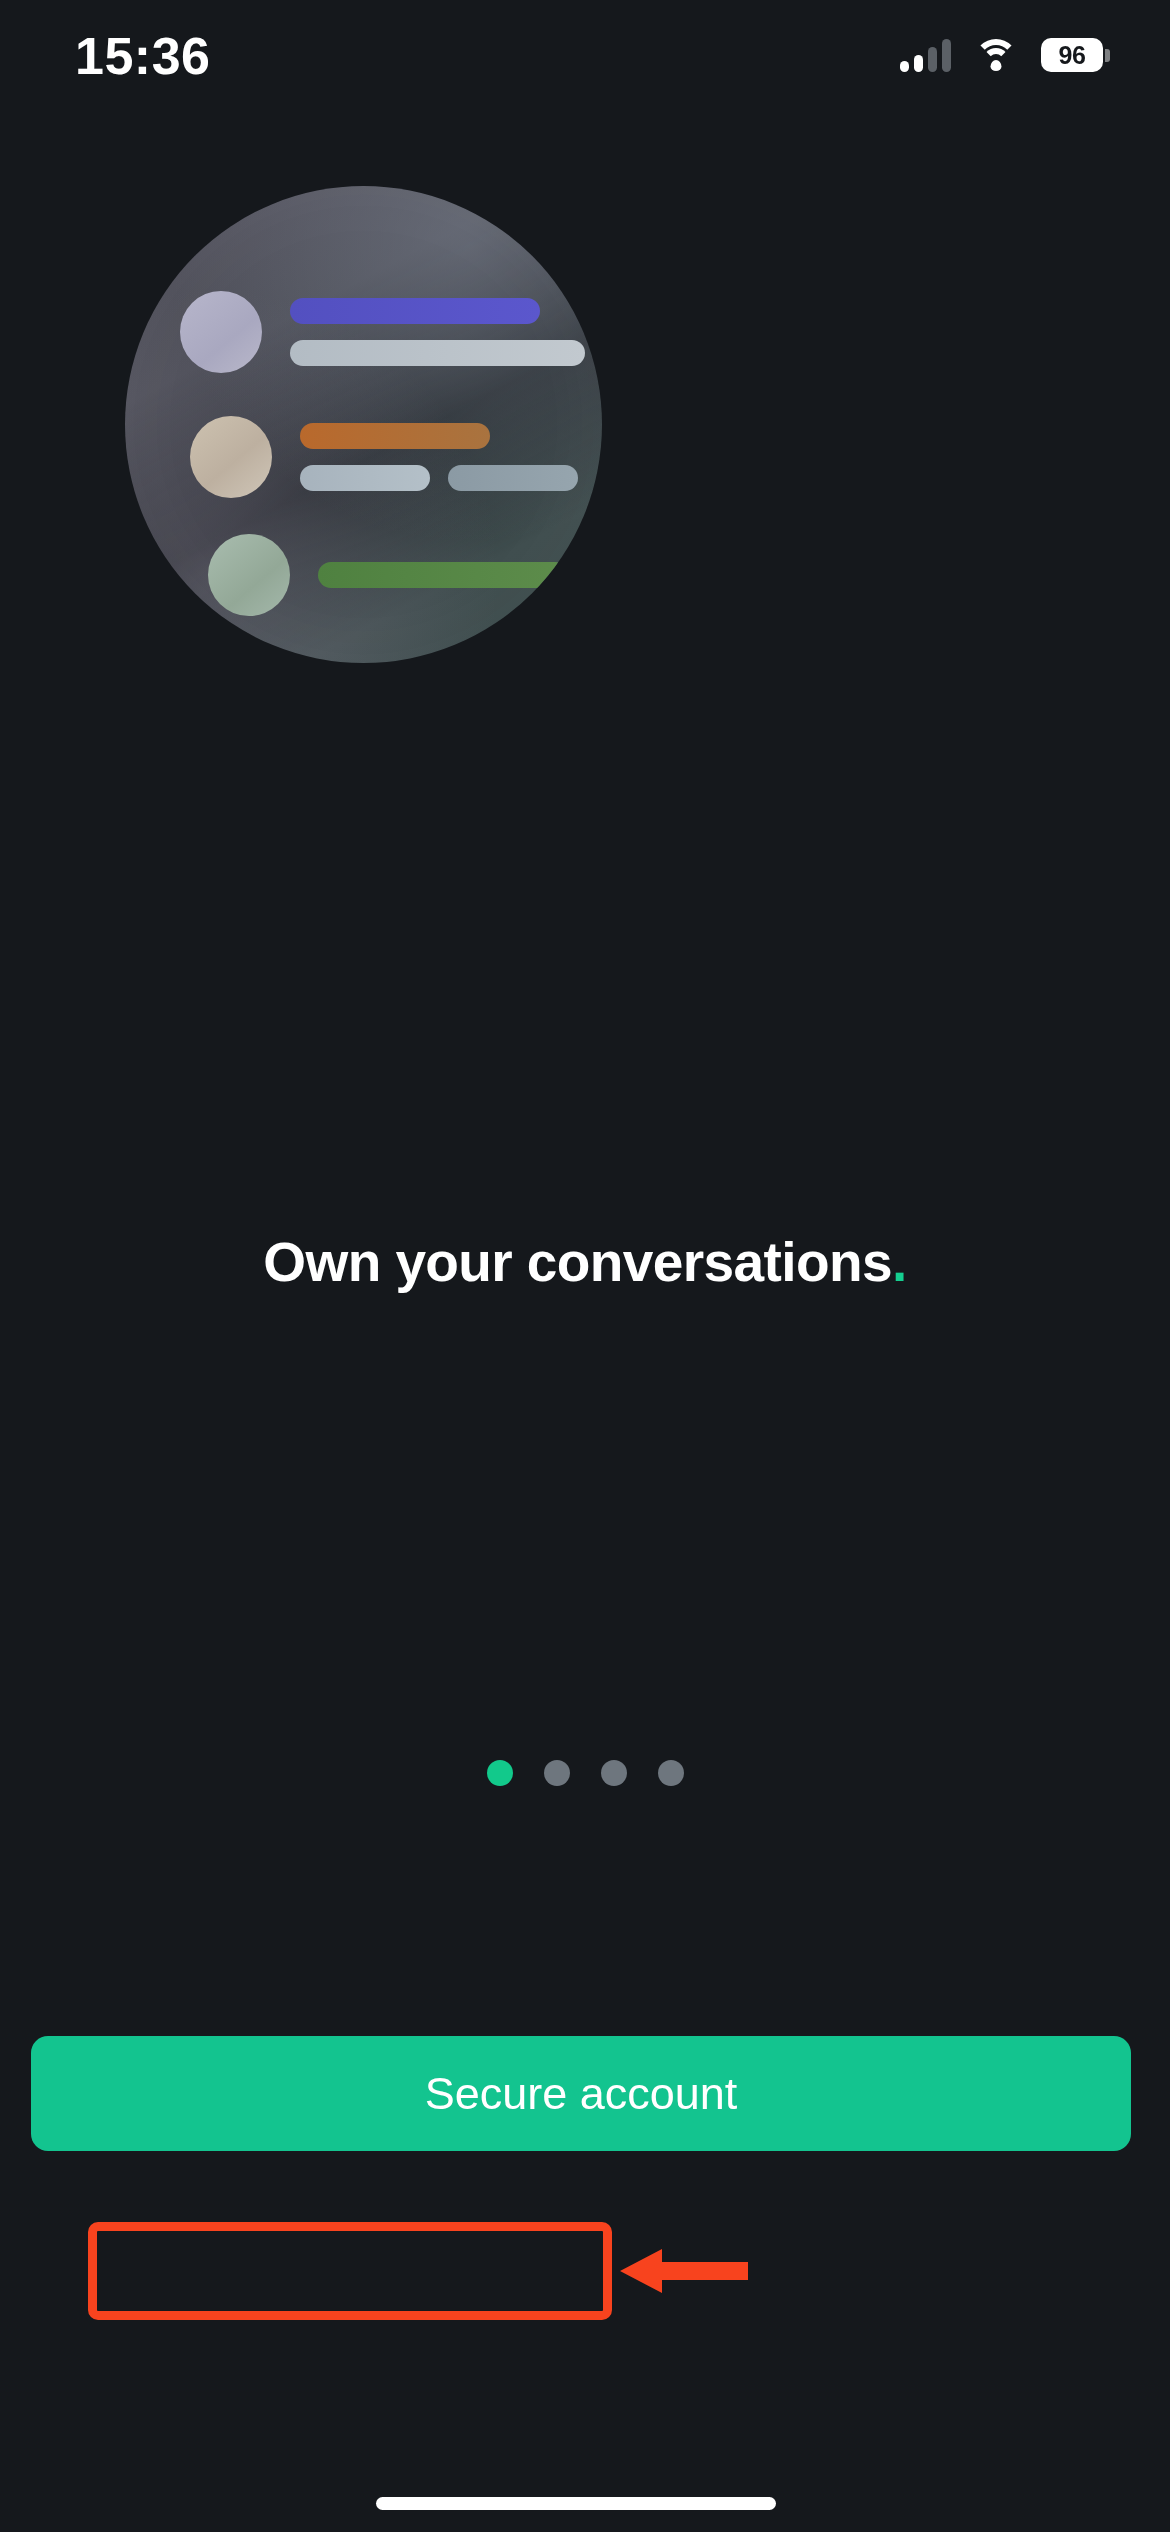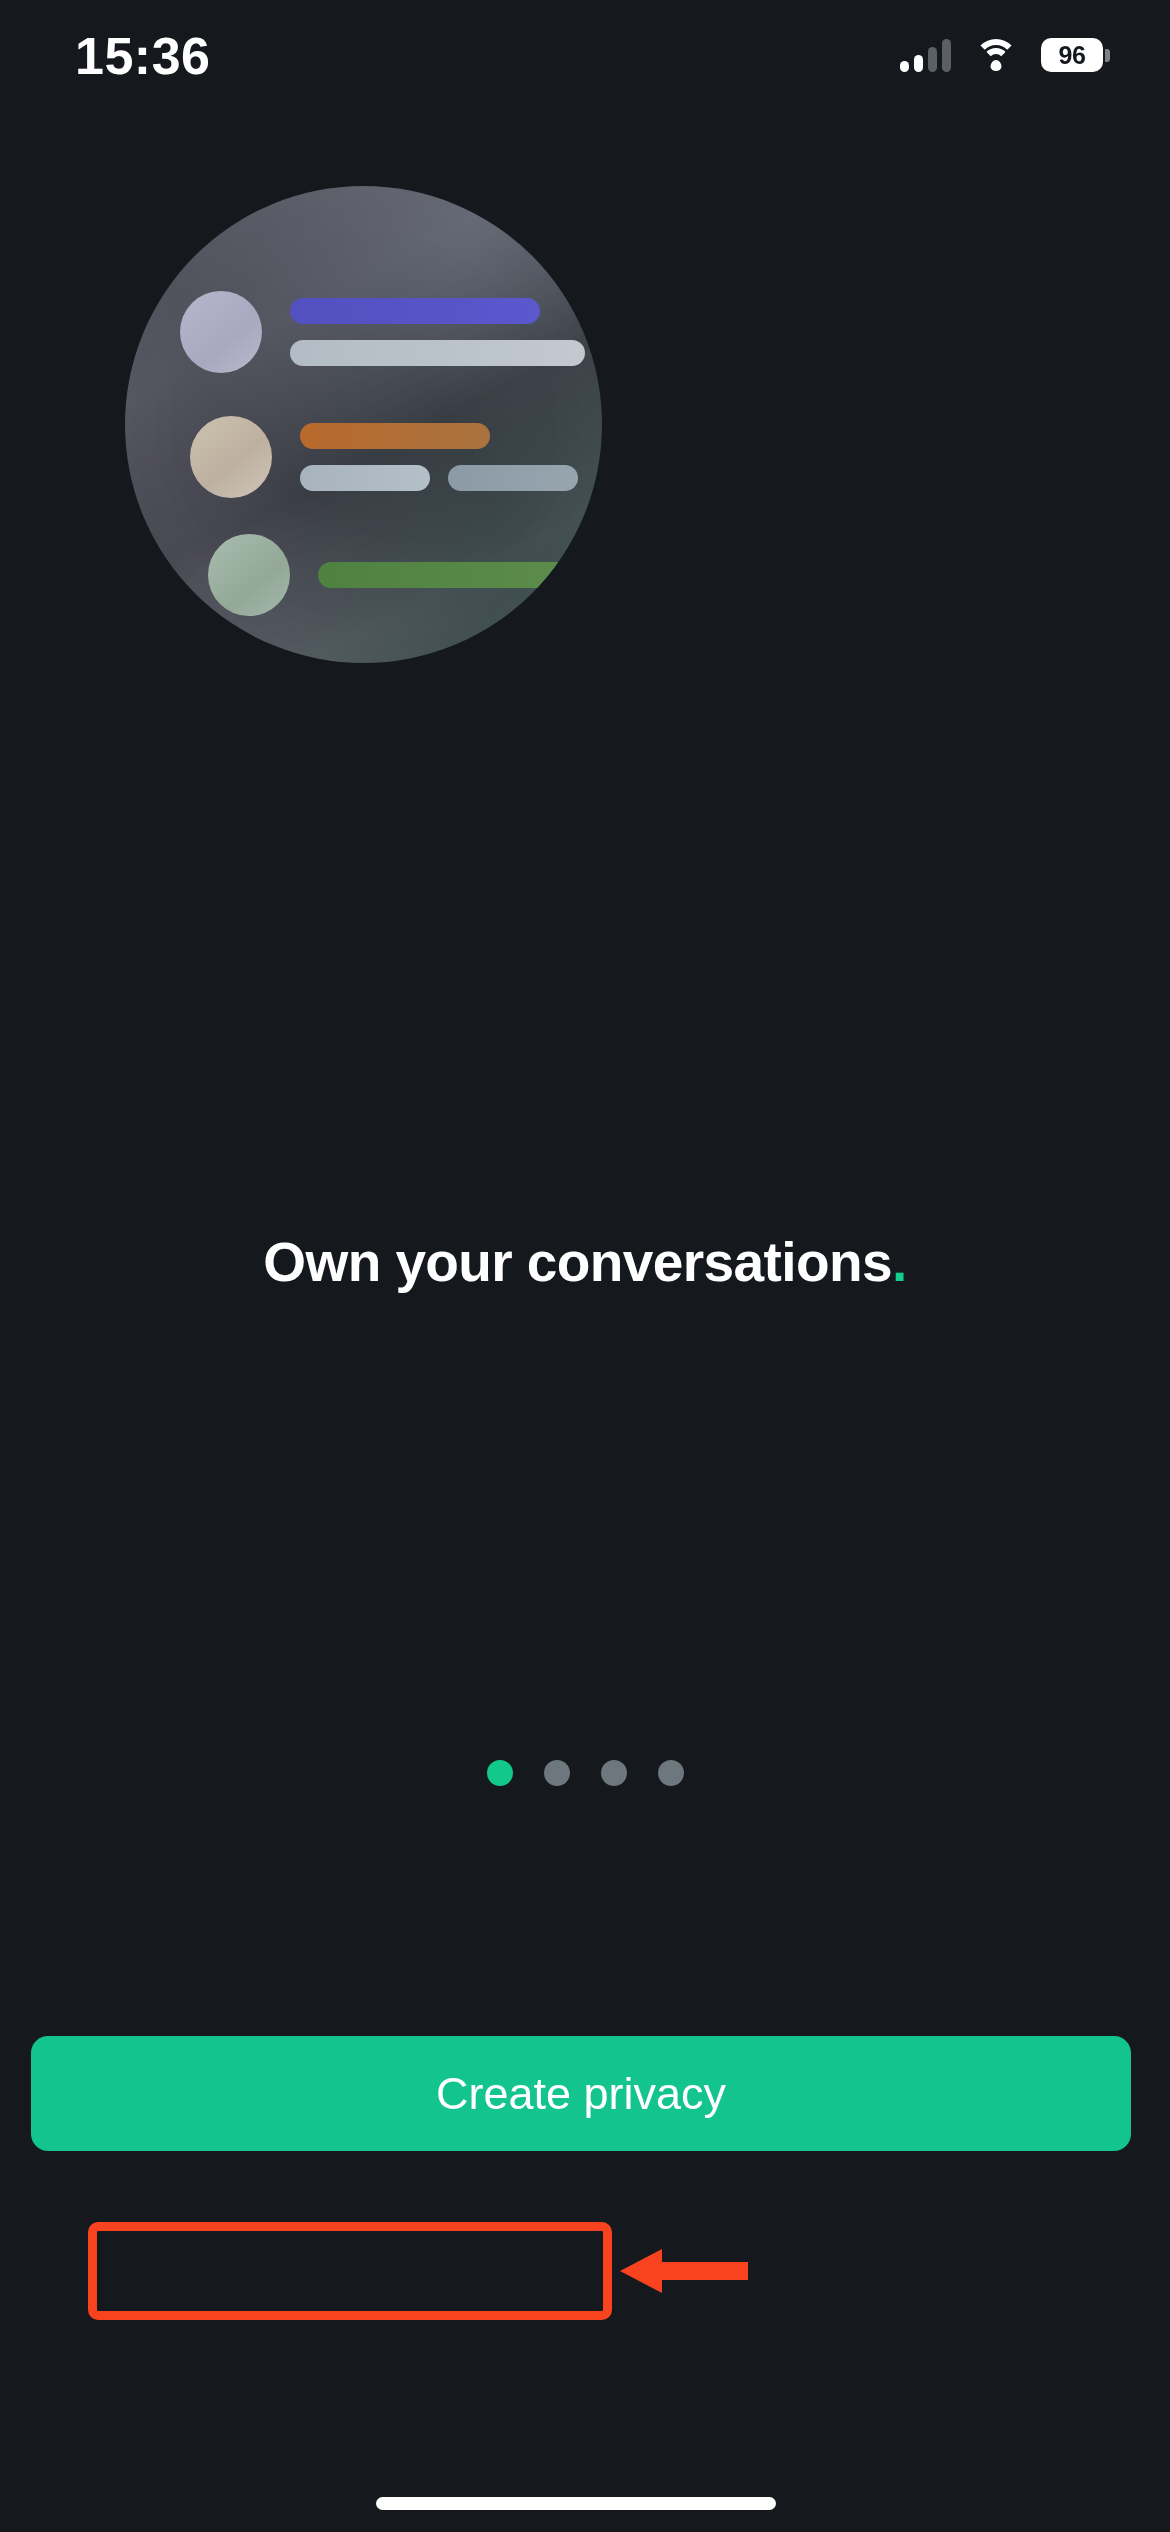--- a/index.html
+++ b/index.html
@@ -217,21 +217,21 @@
   <div class="headline"><span>Own your conversations</span><span class="dot">.</span></div>
 
 
   <div class="dots">
     <i class="active"></i>
     <i></i>
     <i></i>
     <i></i>
   </div>
 
-  <div class="btn-primary">Create privacy</div>
+  <div class="btn-primary">Secure account</div>
 
   <div class="annot-box"></div>
   <svg class="annot-arrow" viewBox="0 0 128 48">
     <polygon points="0,24 42,2 42,15 128,15 128,33 42,33 42,46" fill="#f8431e"></polygon>
   </svg>
 
   <div class="home-ind"></div>
 
 </div>
 

